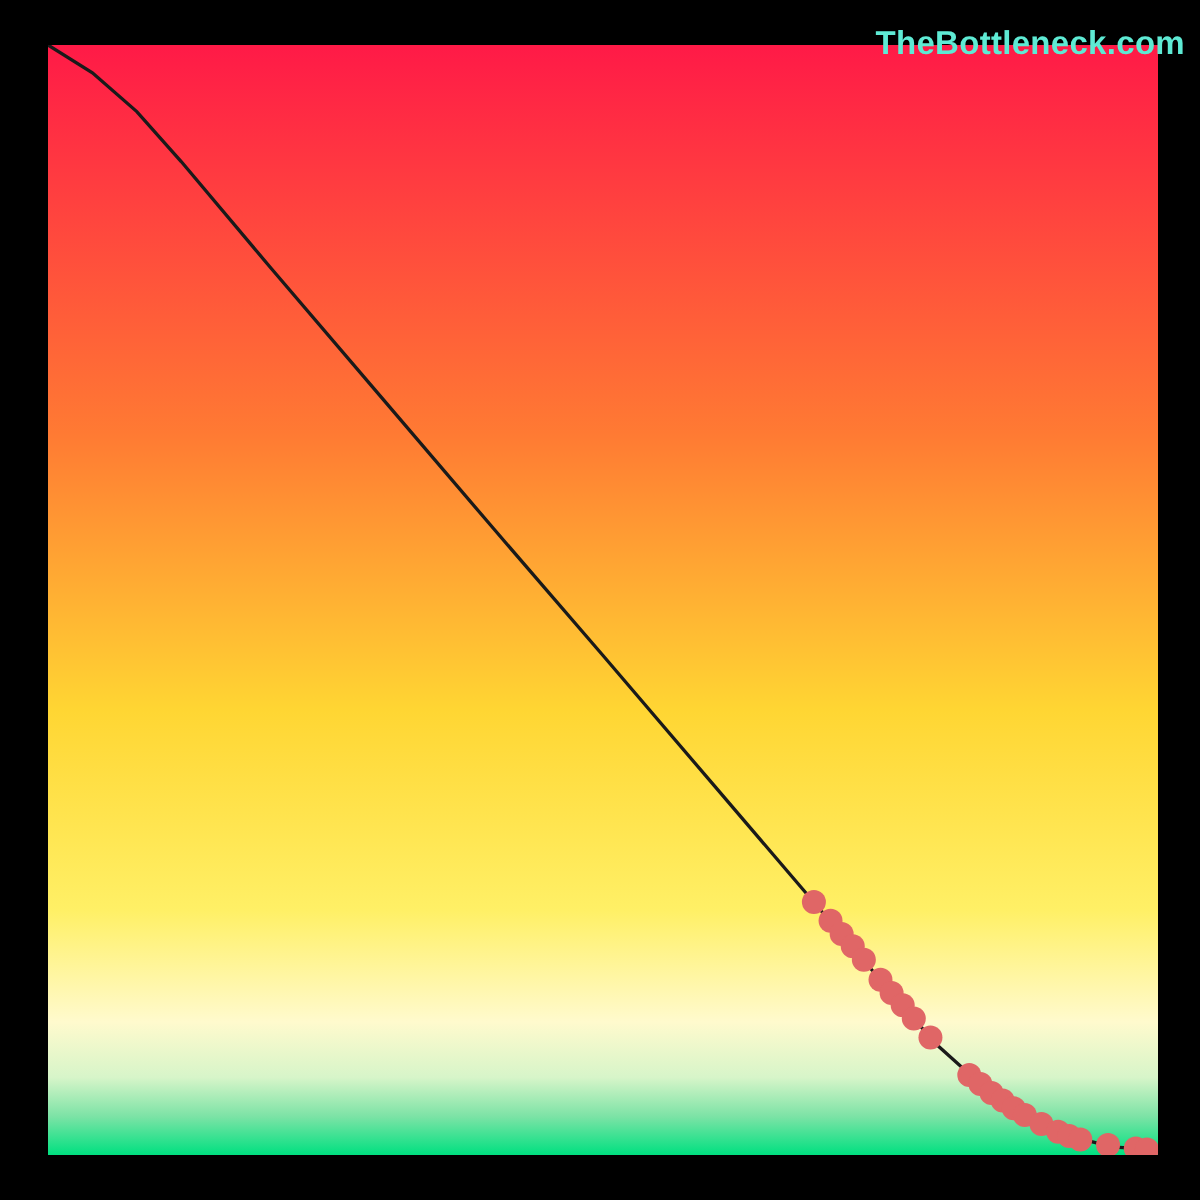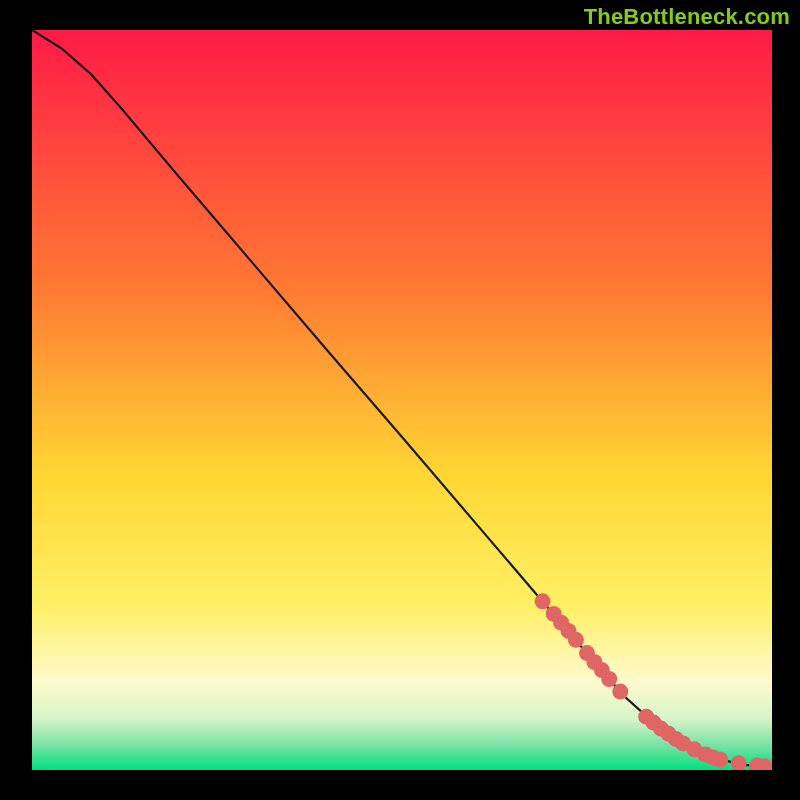--- a/index.html
+++ b/index.html
@@ -12,25 +12,25 @@
     overflow: hidden;
   }
   .frame {
     position: relative;
     width: 800px;
     height: 800px;
     background: #000;
   }
   .watermark {
     position: absolute;
-    top: 4px;
+    top: 16px;
     right: 10px;
     font-size: 22px;
     font-weight: 600;
-    color: #84cc16;
+    color: #5eead4;
     letter-spacing: 0.2px;
     z-index: 5;
   }
   .plot {
     position: absolute;
     left: 32px;
     top: 30px;
     width: 740px;
     height: 740px;
   }

